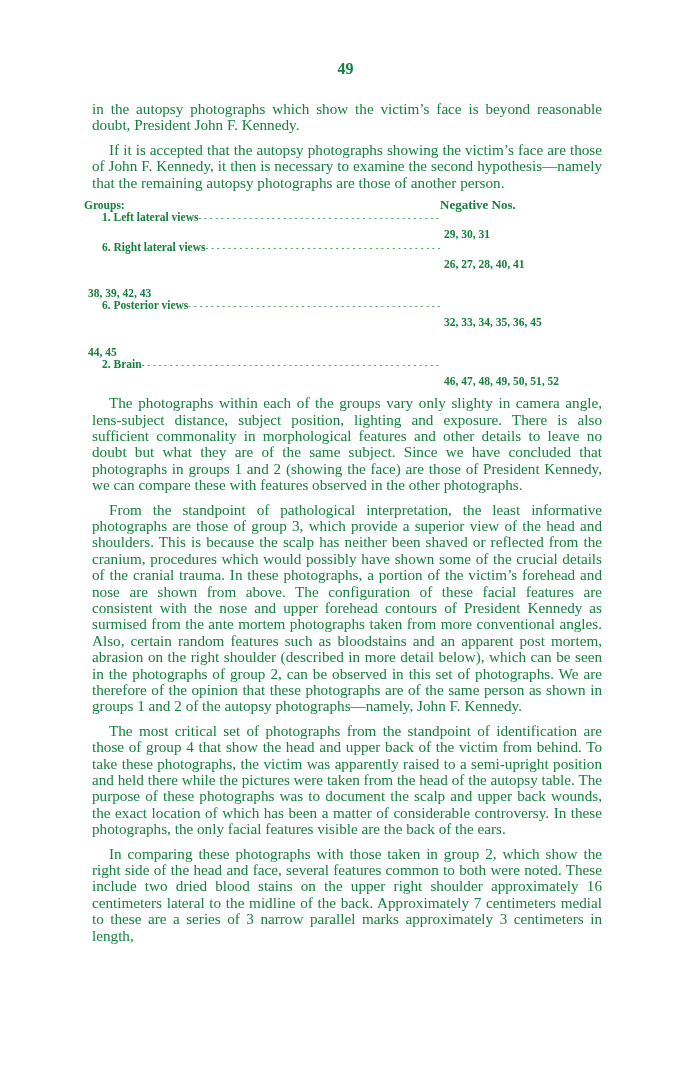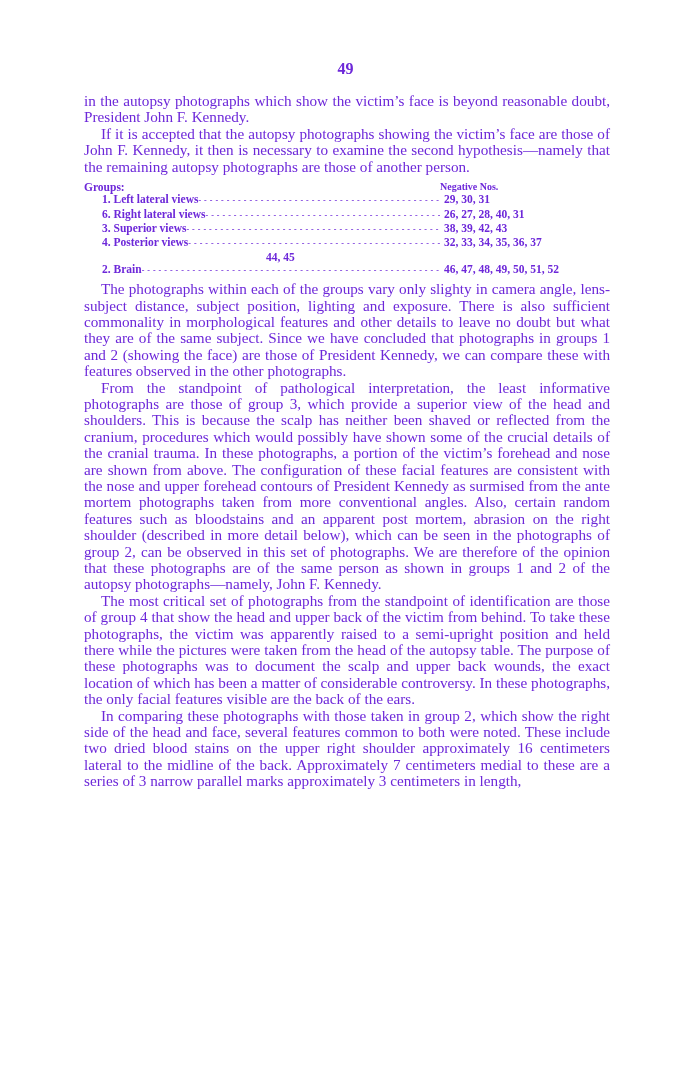--- a/index.html
+++ b/index.html
@@ -1,31 +1,31 @@
 <!DOCTYPE html>
 <html><head>
 <meta charset="utf-8">
 <style>
   html, body { margin: 0; padding: 0; background: #ffffff; }
   body { width: 691px; height: 1081px; overflow: hidden; position: relative; }
-  .page { position: absolute; left: 0; top: 0; width: 691px; height: 1081px; background: #fff; color: #6d28d9; font-family: "Liberation Serif", "DejaVu Serif", serif; }
+  .page { position: absolute; left: 0; top: 0; width: 691px; height: 1081px; background: #fff; color: #15803d; font-family: "Liberation Serif", "DejaVu Serif", serif; }
   .page-number { position: absolute; top: 60px; left: 0; width: 691px; text-align: center; font-size: 16px; font-weight: bold; }
   .body-text { position: absolute; left: 84px; width: 526px; top: 93px; font-size: 15.2px; line-height: 16.4px; text-align: justify; }
-  .body-text p { margin: 0; text-indent: 0; }
+  .body-text p { margin: 8px; text-indent: 0; }
   .body-text p.indent { text-indent: 17px; }
   .table-block { margin: 6px 0 4px 0; font-size: 11.5px; line-height: 12.3px; font-weight: bold; }
   .table-head { display: flex; justify-content: space-between; align-items: flex-end; gap: 22px; }
   .groups-label { padding-left: 0; }
-  .neg-label { width: 170px; font-size: 10px; }
-  .table-row { display: flex; justify-content: center; }
+  .neg-label { width: 170px; font-size: 13px; }
+  .table-row { display: flex; }
   .row-left { width: 356px; display: flex; padding-left: 18px; box-sizing: border-box; white-space: nowrap; overflow: hidden; }
   .row-label { white-space: nowrap; }
   .row-leader { flex: 1; overflow: hidden; white-space: nowrap; letter-spacing: 0.5px; }
   .row-leader::after { content: "- - - - - - - - - - - - - - - - - - - - - - - - - - - - - - - - - - - - - - - - - - - - - - - - - - - - - - - - -"; font-size: 8px; }
-  .row-nums { width: 170px; padding-left: 4px; box-sizing: border-box; }
+  .row-nums { width: 170px; padding-left: 4px; box-sizing: border-box; margin-top: 17px; }
 </style>
 </head>
 <body>
 
 <div class="page">
   <div class="page-number">49</div>
 
   <div class="body-text">
     <p>in the autopsy photographs which show the victim’s face is beyond reasonable doubt, President John F. Kennedy.</p>
     <p class="indent">If it is accepted that the autopsy photographs showing the victim’s face are those of John F. Kennedy, it then is necessary to examine the second hypothesis—namely that the remaining autopsy photographs are those of another person.</p>
@@ -40,35 +40,31 @@
             <span class="row-label">1. Left lateral views</span>
             <span class="row-leader"></span>
           </div>
         <div class="row-nums">29, 30, 31</div>
       </div>
       <div class="table-row">
         <div class="row-left">
             <span class="row-label">6. Right lateral views</span>
             <span class="row-leader"></span>
           </div>
-        <div class="row-nums">26, 27, 28, 40, 31</div>
+        <div class="row-nums">26, 27, 28, 40, 41</div>
       </div>
       <div class="table-row">
-        <div class="row-left">
-            <span class="row-label">3. Superior views</span>
-            <span class="row-leader"></span>
-          </div>
         <div class="row-nums">38, 39, 42, 43</div>
       </div>
       <div class="table-row">
         <div class="row-left">
-            <span class="row-label">4. Posterior views</span>
+            <span class="row-label">6. Posterior views</span>
             <span class="row-leader"></span>
           </div>
-        <div class="row-nums">32, 33, 34, 35, 36, 37</div>
+        <div class="row-nums">32, 33, 34, 35, 36, 45</div>
       </div>
       <div class="table-row">
         <div class="row-nums">44, 45</div>
       </div>
       <div class="table-row">
         <div class="row-left">
             <span class="row-label">2. Brain </span>
             <span class="row-leader"></span>
           </div>
         <div class="row-nums">46, 47, 48, 49, 50, 51, 52</div>

